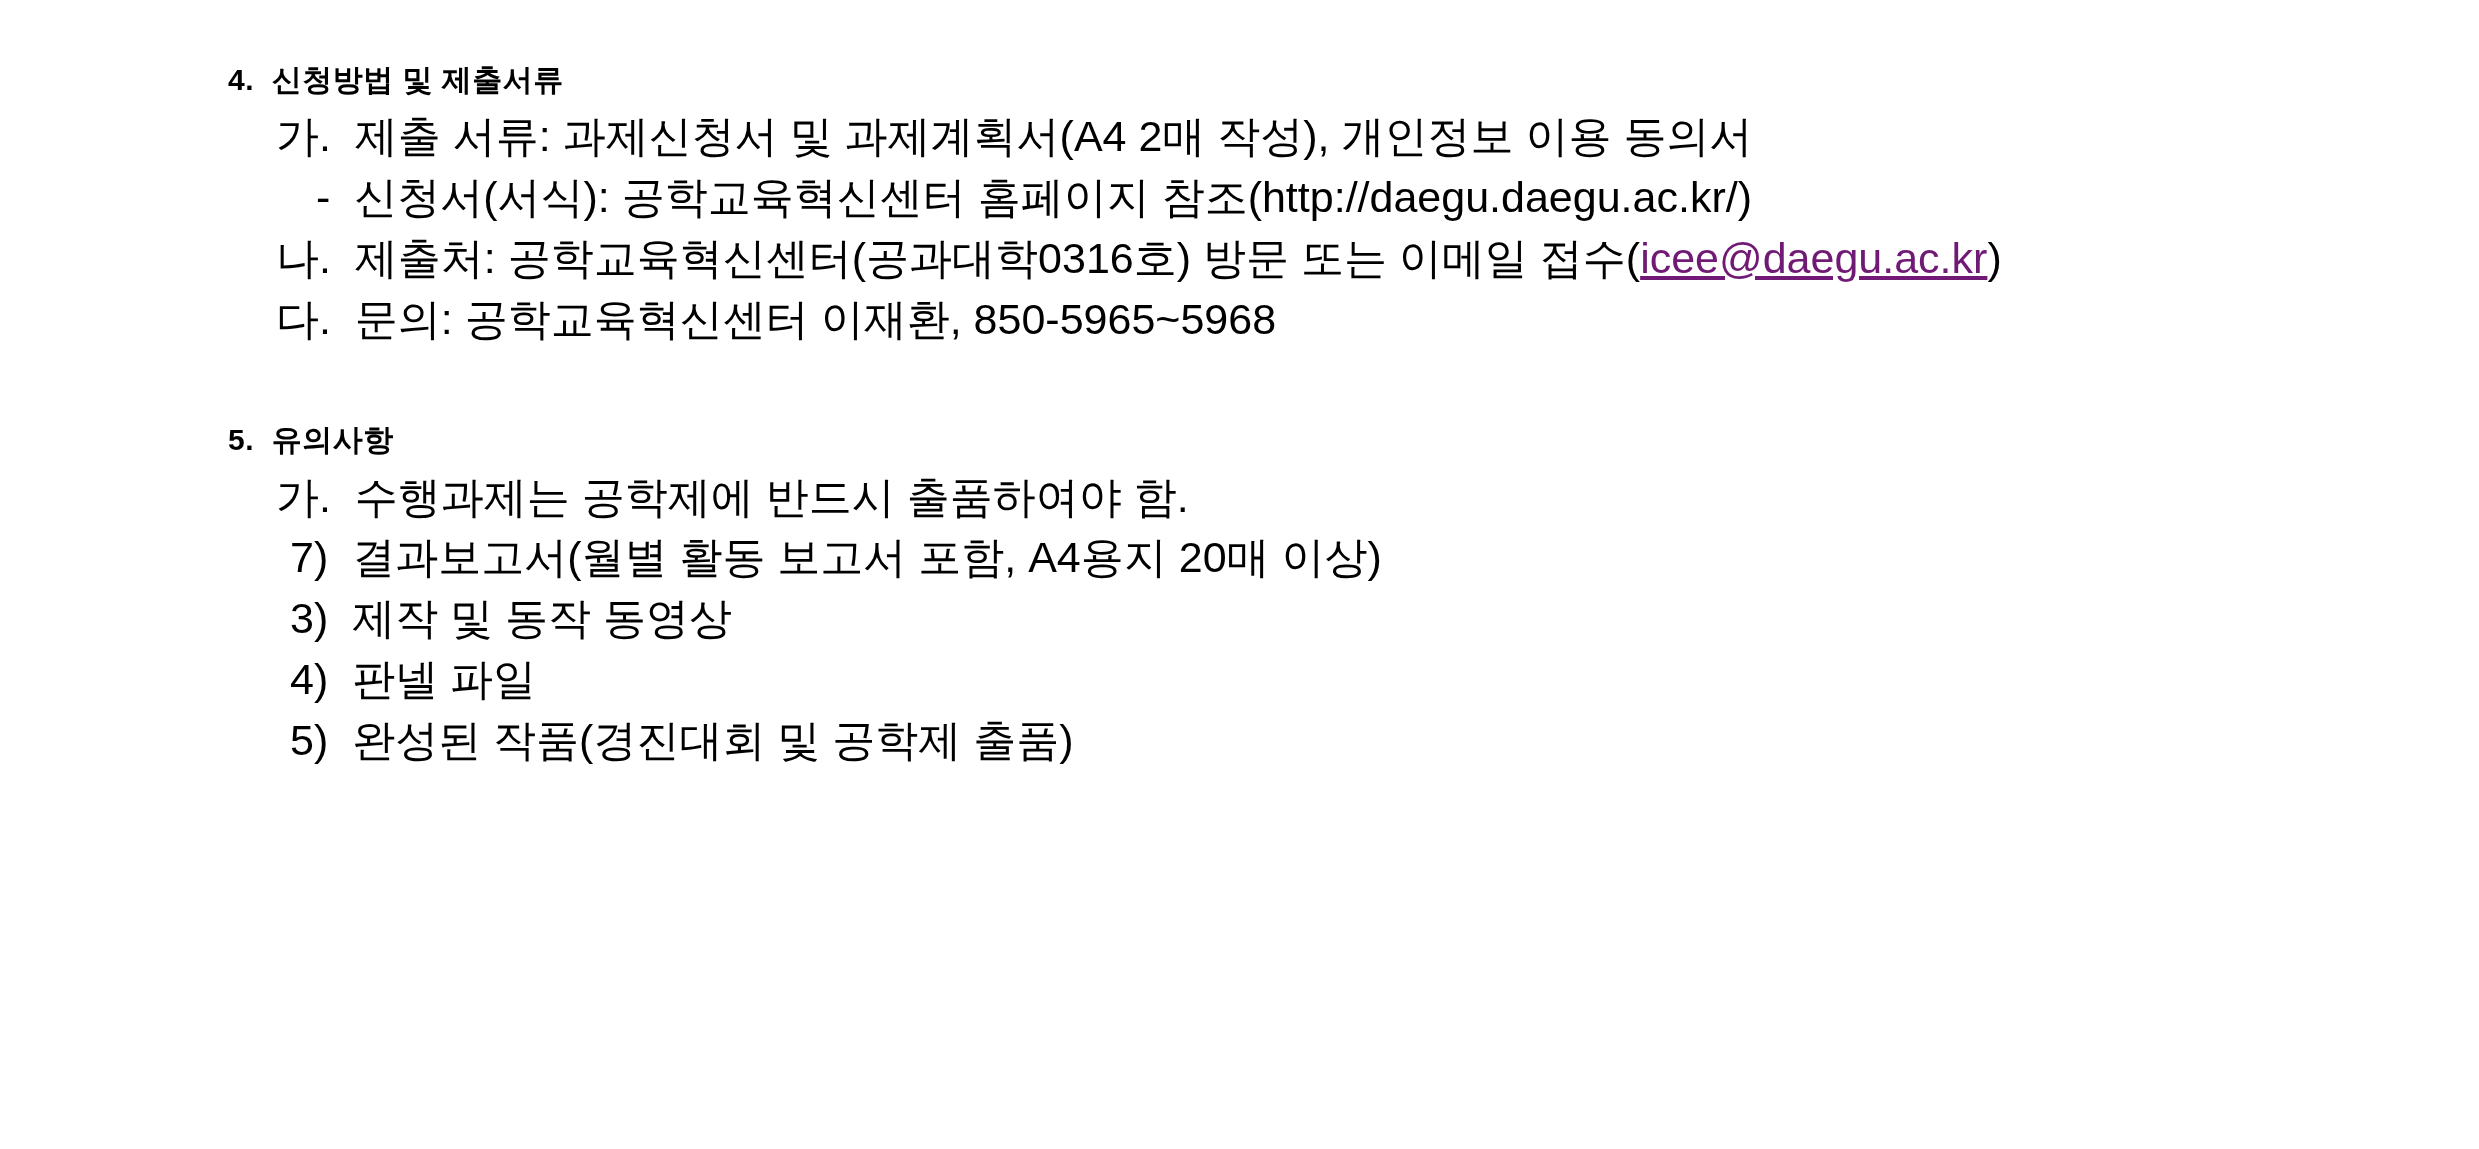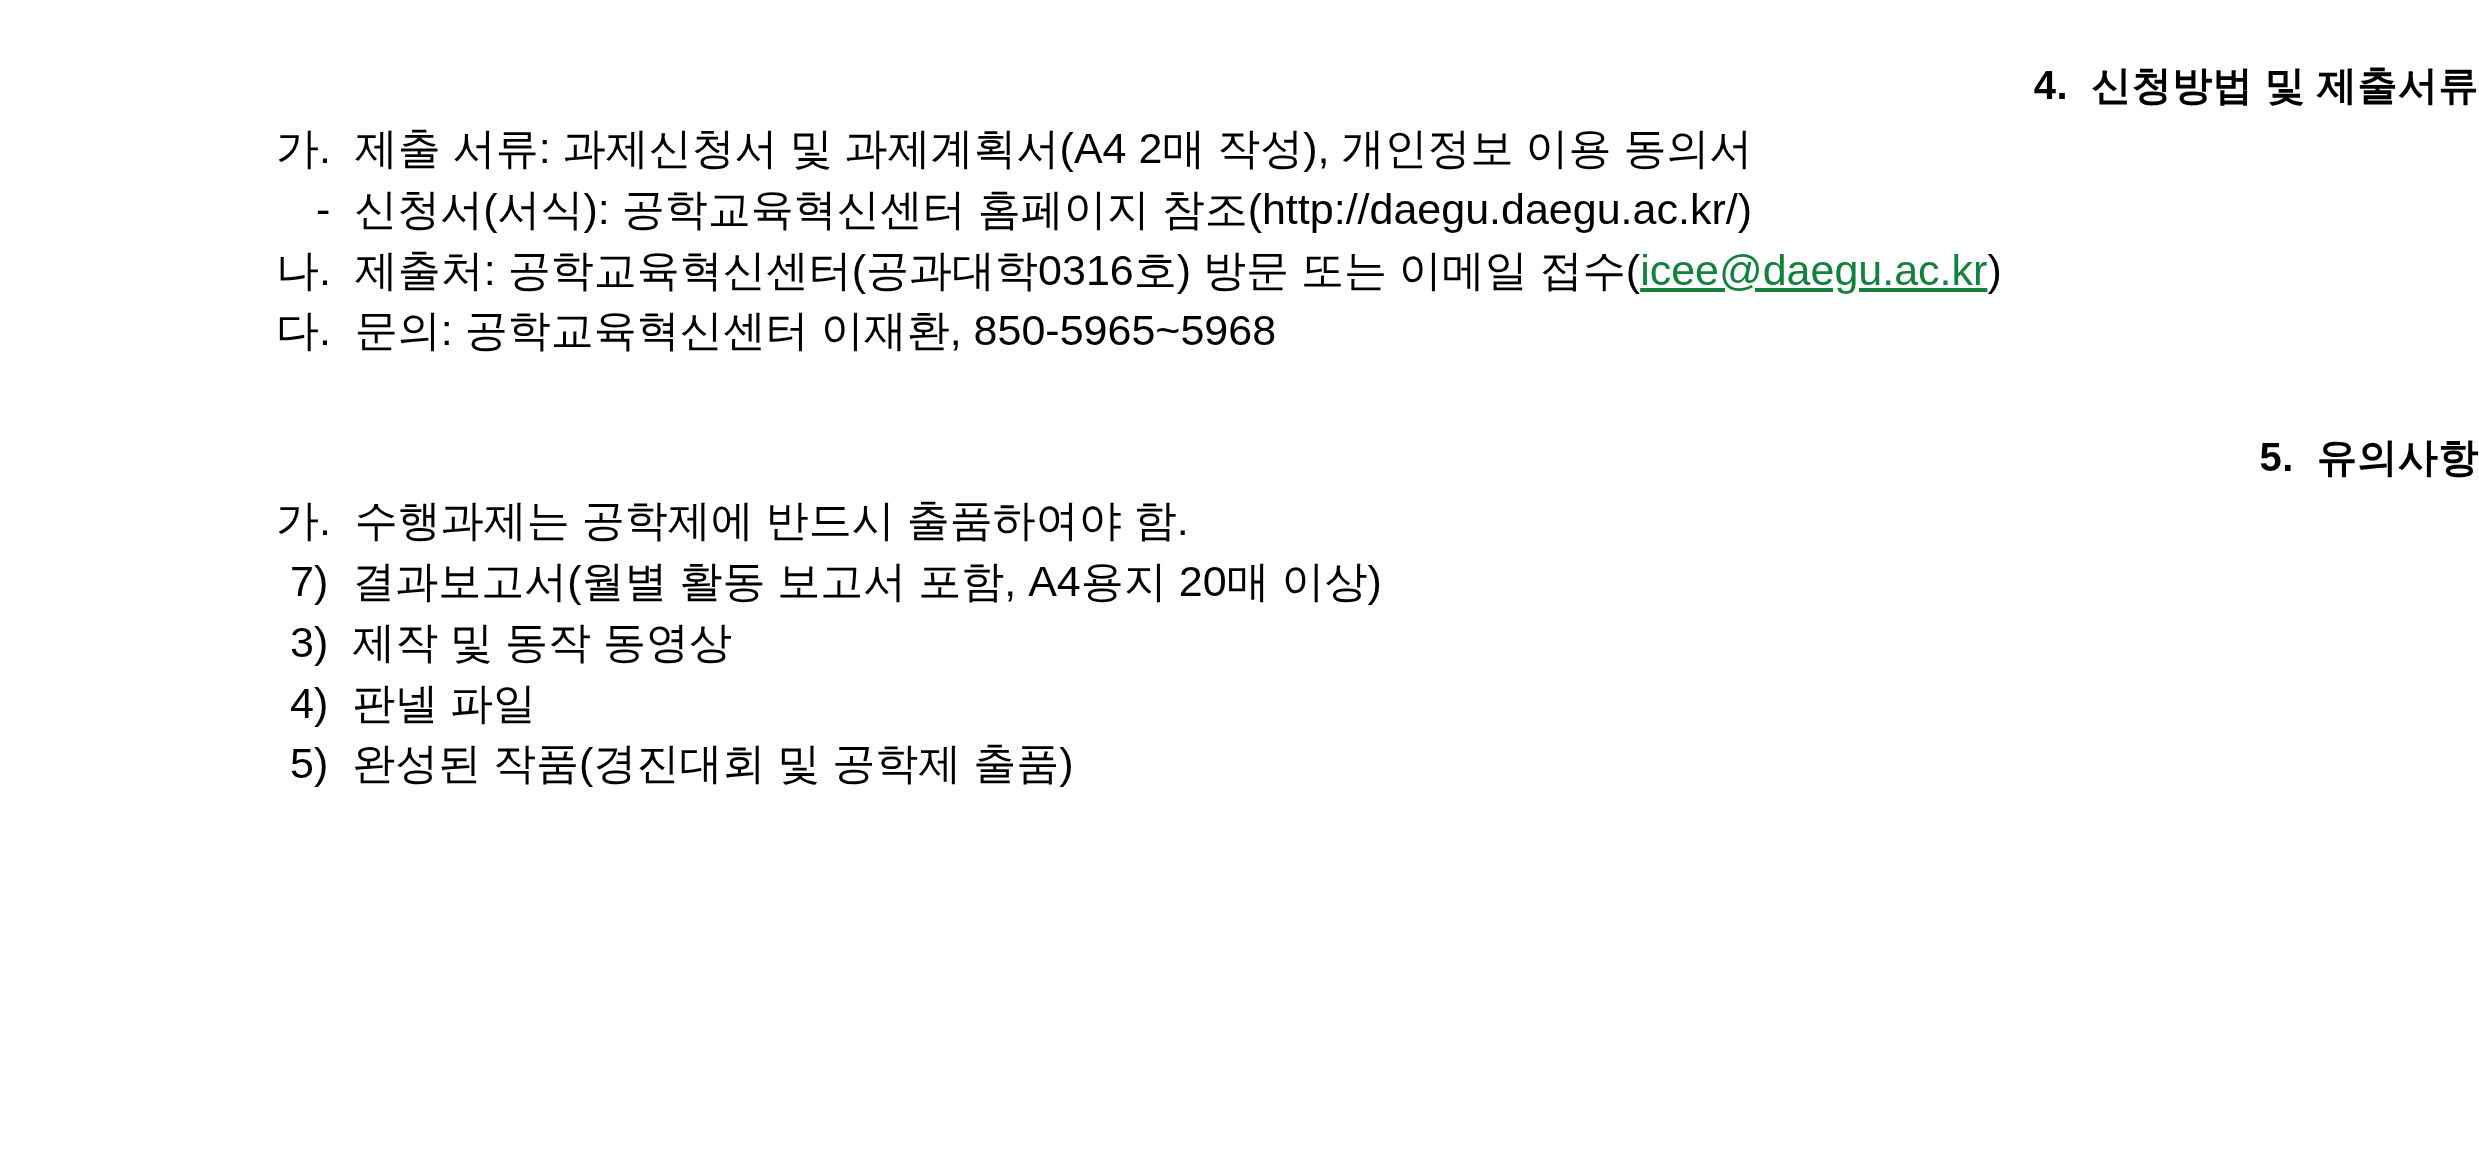--- a/index.html
+++ b/index.html
@@ -21,39 +21,38 @@
     box-sizing: border-box;
     padding: 62px 0 0 228px;
   }
   .section {
     margin: 0;
   }
   .section + .section {
     margin-top: 78px;
   }
   .section-heading {
-    font-size: 40px;
+    font-size: 30px;
     font-weight: bold;
     letter-spacing: 0.5px;
     line-height: 1.18;
     margin: 0 0 14px 0;
     white-space: pre;
-    text-align: right;
   }
   .line {
     font-size: 43px;
     line-height: 1.18;
     margin: 0 0 10px 0;
     white-space: pre;
   }
   .lvl-a { padding-left: 48px; }
   .lvl-dash { padding-left: 88px; }
   .lvl-num { padding-left: 62px; }
   a.link {
-    color: #15803d;
+    color: #701a75;
     text-decoration: underline;
   }
 </style>
 </head>
 <body>
 
 <div class="page">
 
   <div class="section">
     <h2 class="section-heading">4.  신청방법 및 제출서류</h2>

